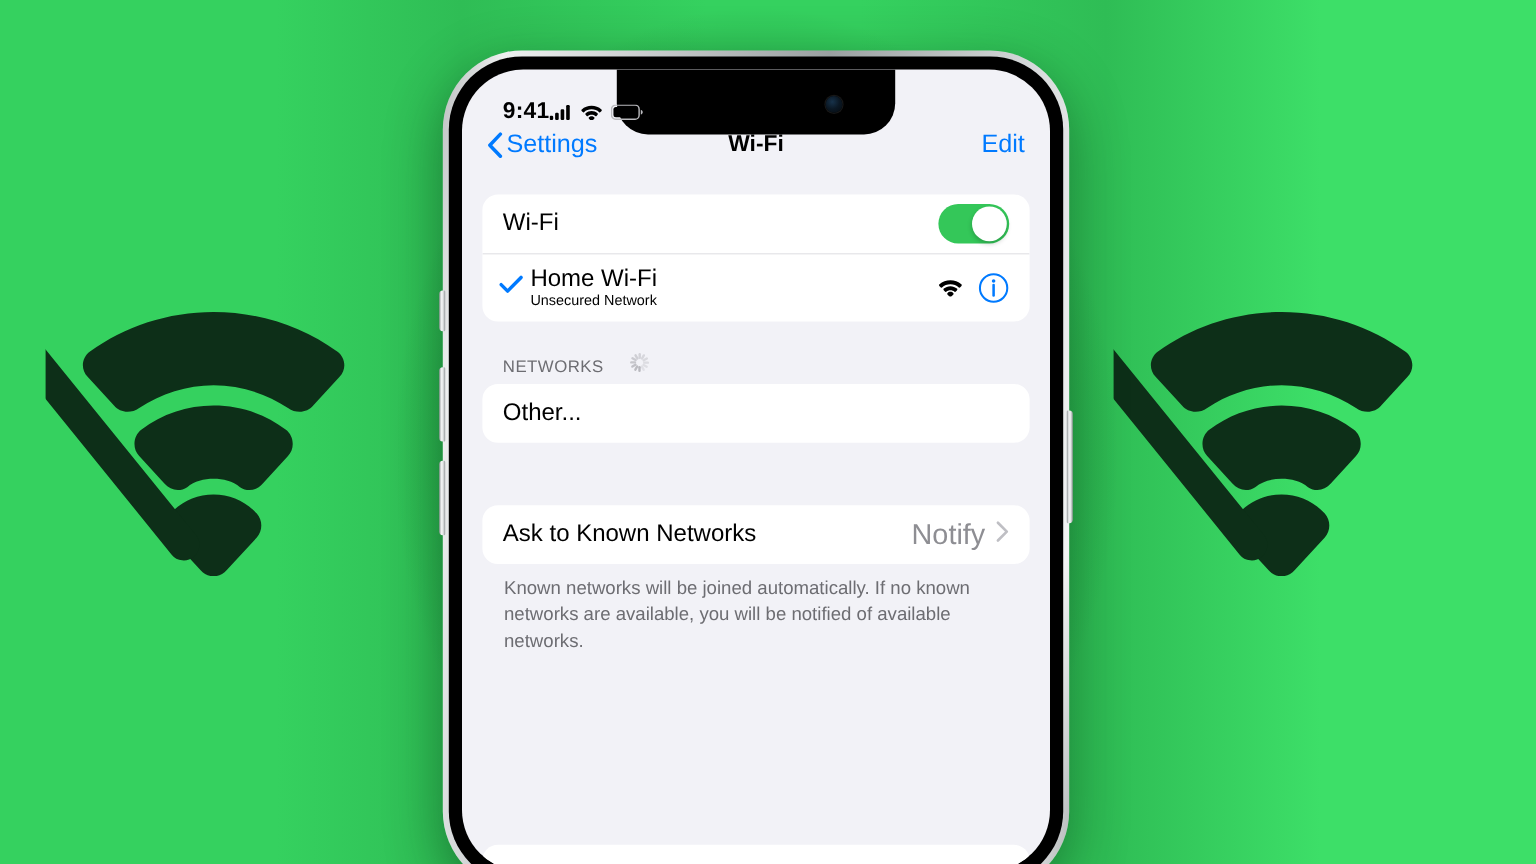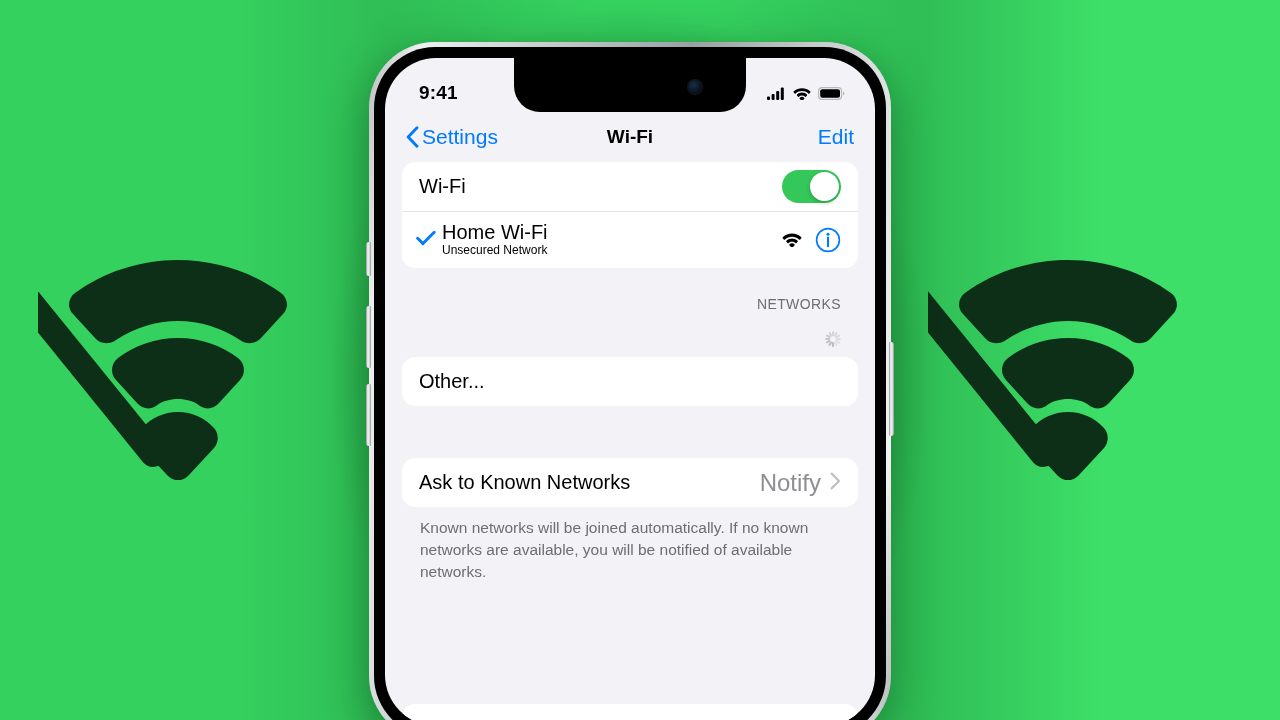--- a/index.html
+++ b/index.html
@@ -69,34 +69,34 @@
   #front-camera {
     position:absolute; right:44px; top:22px;
     width:14px; height:14px; border-radius:50%;
     background:radial-gradient(circle at 40% 35%, #17324a 0%, #0b1824 48%, #050a0f 100%);
     box-shadow:0 0 0 1px #171717;
   }
 
   
   #status-bar {
     position:absolute; top:0; left:0; right:0; height:54px;
-    display:flex; align-items:center; justify-content:space-between;
+    display:flex; align-items:center; 
     padding:12px 30px 0 34px;
     z-index:6;
   }
   #status-time {
     font-size:19px; font-weight:bold; color:#000;
     letter-spacing:0.2px;
     margin-top:4px;
   }
   #status-icons { display:flex; align-items:center; gap:7px; margin-top:4px; }
 
   
   #nav-bar {
-    position:absolute; top:54px; left:0; right:0; height:50px;
+    position:absolute; top:38px; left:0; right:0; height:50px;
     display:flex; align-items:center;
     padding:0 21px;
     z-index:4;
   }
   #nav-back {
     display:flex; align-items:center; gap:3px;
     color:#007aff; font-size:21px;
   }
   #nav-title {
     position:absolute; left:0; right:0; text-align:center;
@@ -150,21 +150,20 @@
   .net-name { font-size:20px; color:#000; line-height:1.12; }
   .net-sub  { font-size:12px; color:#000; line-height:1.12; }
   .net-right { margin-left:auto; display:flex; align-items:center; gap:13px; }
 
   
   #networks-header {
     display:flex; align-items:flex-end; gap:21px;
     padding:28px 17px 7px 17px;
     font-size:14px; letter-spacing:0.4px;
     color:#6d6d72;
-    flex-direction:column;
   }
 
   .spacer-lg { height:52px; }
 
   .value-text { margin-left:auto; font-size:24px; color:#8e8e93; }
   .chevron-right { margin-left:9px; }
 
   #footer-note {
     padding:10px 18px 0 18px;
     font-size:15.5px; line-height:1.42;

